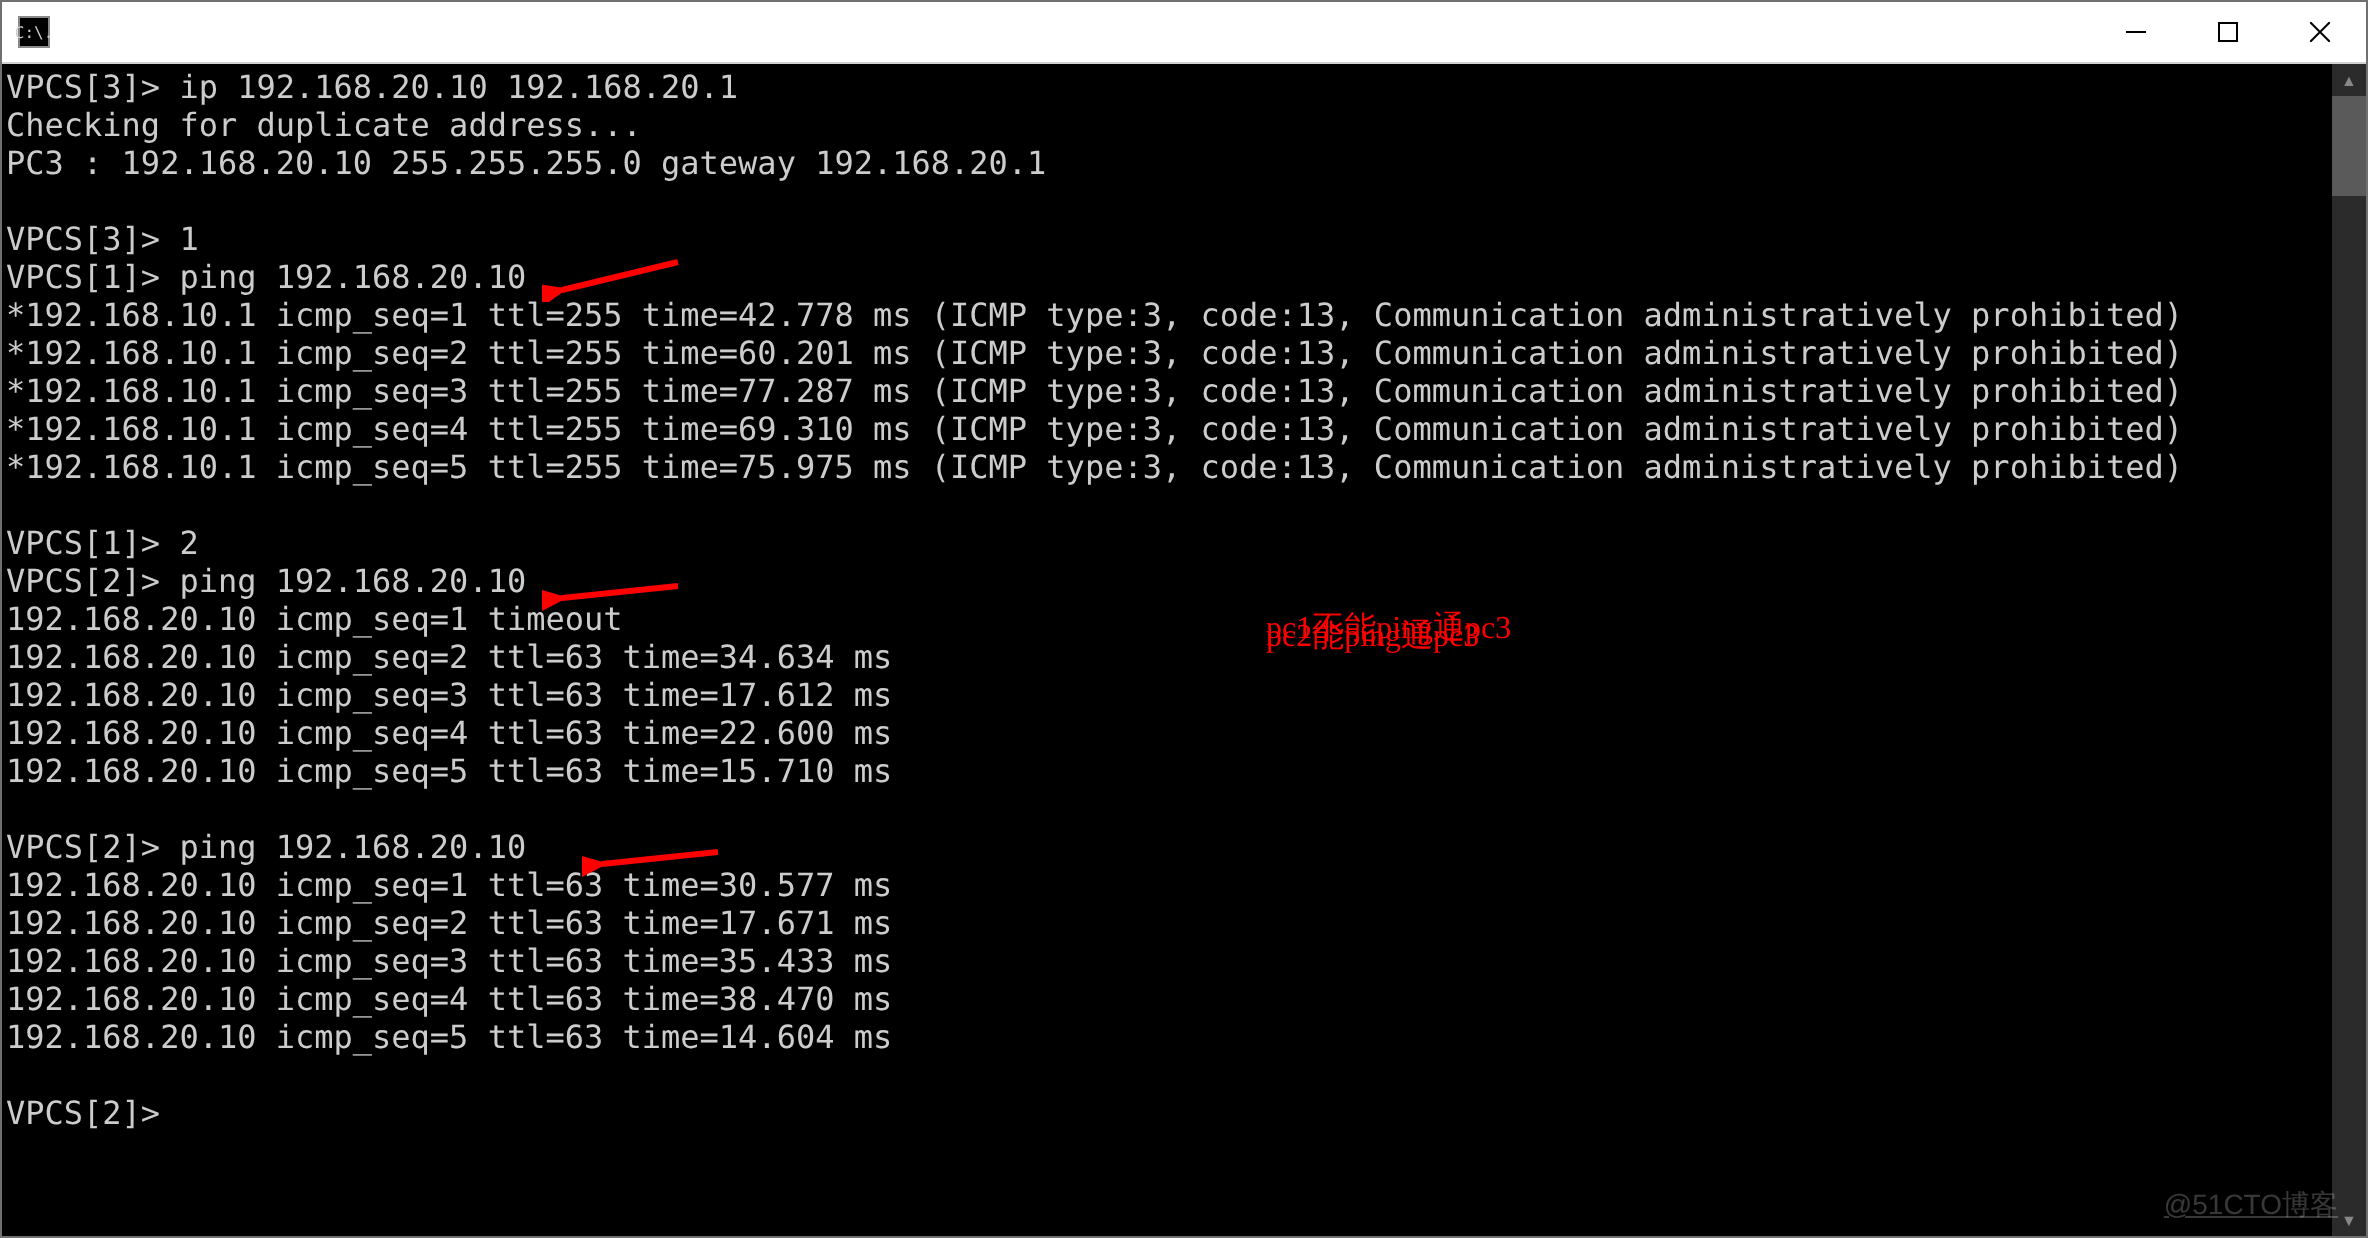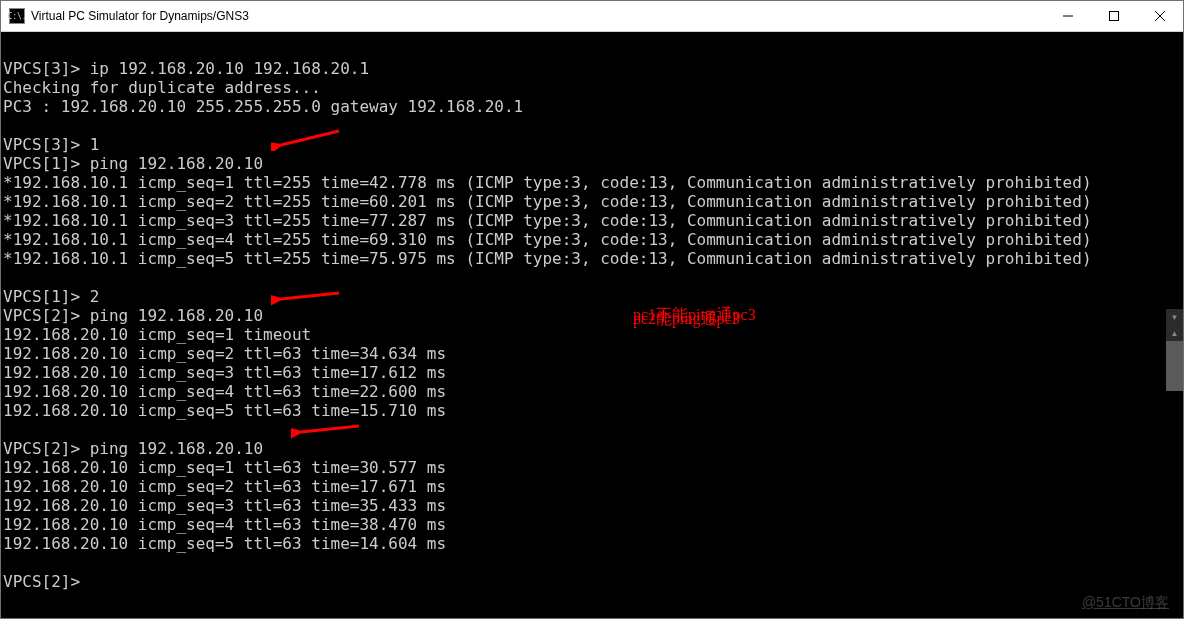--- a/index.html
+++ b/index.html
@@ -65,21 +65,20 @@
     justify-content: center;
     font-size: 12px;
     color: #000;
     background: transparent;
   }
   .terminal-wrap {
     flex: 1;
     display: flex;
     background: #000;
     position: relative;
-    align-items: center;
   }
   .terminal {
     flex: 1;
     background: #000;
     color: #cccccc;
     font-family: "NSimSun", "SimSun", "Consolas", monospace;
     font-size: 16px;
     line-height: 19px;
     padding: 2px 0 2px 2px;
     white-space: pre;
@@ -141,21 +140,20 @@
   }
 </style>
 </head>
 <body>
 
 <div class="window">
 
   <div class="titlebar">
     <div class="title-left">
       <div class="title-icon">C:\.</div>
-      <div class="title-text">Virtual PC Simulator for Dynamips/GNS3</div>
     </div>
     <div class="window-controls">
       <div class="ctrl-btn">
         <svg width="10" height="10">
             <line x1="0" y1="5" x2="10" y2="5" stroke="#000" stroke-width="1"></line>
           </svg>
       </div>
       <div class="ctrl-btn">
         <svg width="10" height="10">
             <rect x="0.5" y="0.5" width="9" height="9" fill="none" stroke="#000" stroke-width="1"></rect>

